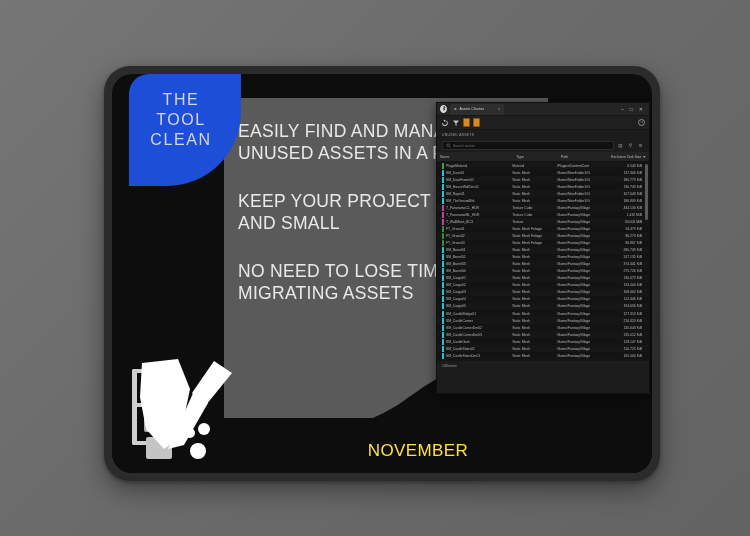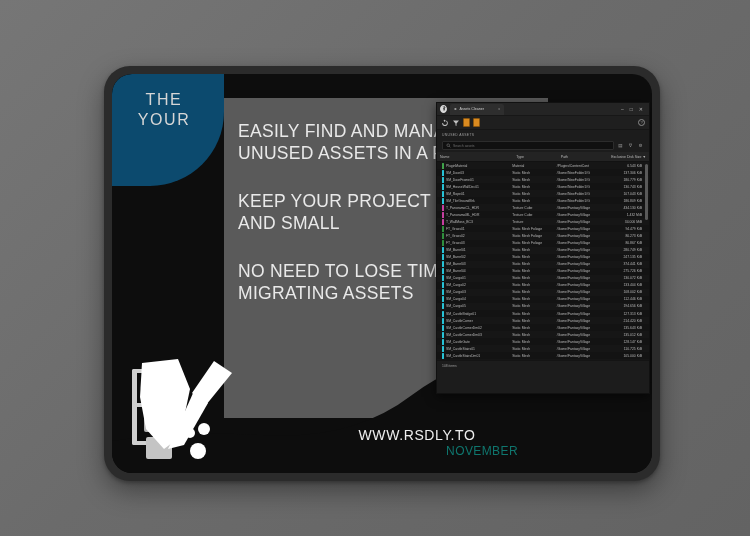--- a/index.html
+++ b/index.html
@@ -18,22 +18,22 @@
     background: #2b2b2b; border-radius: 26px;
     box-shadow: 0 10px 26px rgba(0,0,0,.38), 0 2px 4px rgba(0,0,0,.3);
   }
   .tablet-inner {
     position: absolute; left: 8px; top: 8px; right: 8px; bottom: 8px;
     background: #0d0d0d; border-radius: 20px; overflow: hidden;
   }
 
   
   .logo-corner {
-    position: absolute; left: 0; top: 0; width: 112px; height: 112px;
-    background: #0c4a6e;
+    position: absolute; left: 17px; top: 0; width: 112px; height: 112px;
+    background: #1d4ed8;
     border-top-left-radius: 20px;
     border-bottom-right-radius: 74px;
     z-index: 3;
   }
   .logo-text {
     position: absolute; left: 0; top: 16px; width: 104px;
     text-align: center; color: #d6d6d6;
     font-size: 16px; letter-spacing: 1.6px; line-height: 20px;
     font-weight: 400;
   }
@@ -51,22 +51,22 @@
   }
   .headline:last-child { margin-bottom: 0; }
 
   
   .curve {
     position: absolute; left: 0; bottom: 0; width: 100%; height: 150px;
     z-index: 4; pointer-events: none;
   }
   .promo {
     position: absolute; left: 206px; bottom: 12px; width: 200px;
-    text-align: right; z-index: 6; color: #0f766e;
-    font-size: 12px; line-height: 20px; letter-spacing: .4px;
+    text-align: center; z-index: 6; color: #fde047;
+    font-size: 17px; line-height: 20px; letter-spacing: .4px;
   }
   .promo span { display: block; }
   .watermark {
     position: absolute; left: 190px; bottom: 30px; width: 230px;
     text-align: center; z-index: 7; color: #fafafa;
     font-size: 14px; letter-spacing: .6px; opacity: .95;
   }
 
   
   .broom { position: absolute; left: 16px; bottom: 10px; width: 116px; height: 110px; z-index: 6; }
@@ -156,21 +156,22 @@
         <div class="panel-body">
           <div class="headline">EASILY FIND AND MANAGE UNUSED ASSETS IN A PROJECT</div>
           <div class="headline">KEEP YOUR PROJECT CLEAN AND SMALL</div>
           <div class="headline">NO NEED TO LOSE TIME MIGRATING ASSETS</div>
         </div>
       </div>
 
       <div class="logo-corner">
         <div class="logo-text">
           <span>THE</span>
-          <span>YOUR</span>
+          <span>TOOL</span>
+          <span>CLEAN</span>
         </div>
       </div>
 
       <div class="ue-window">
         <div class="ue-titlebar">
           <svg class="ue-logo" viewBox="0 0 16 18">
             <path d="M8 0C3.6 0 0 4 0 9s3.6 9 8 9 8-4 8-9-3.6-9-8-9zm0 2.2c2.5 0 4.3 2 4.8 4.3-1-.6-2-.3-2 .9v3.8c0 .7-.8 1.2-1.6 1.5-.6.2-1.1-.2-1.1-.9V7.4l-1.3 1 .2-1.9 2-1.6-.2 1.2c.6-.5 1.3-.8 1.9-.7-.8-1.5-2.2-2.5-4-2.5-.6 0-1.2.1-1.7.3C5.6 2.6 6.7 2.2 8 2.2z" fill="#d8d8d8"></path>
           </svg>
           <div class="ue-tab">
             <span>►</span>
@@ -509,17 +510,16 @@
         <g fill="#ffffff">
           <circle cx="62" cy="80" r="5"></circle>
           <circle cx="76" cy="76" r="6"></circle>
           <circle cx="70" cy="98" r="8"></circle>
         </g>
       </svg>
 
       <div class="promo">
         <span>NOVEMBER</span>
       </div>
-      <div class="watermark">WWW.RSDLY.TO</div>
 
     </div>
   </div>
 </div>
 
 </body></html>

